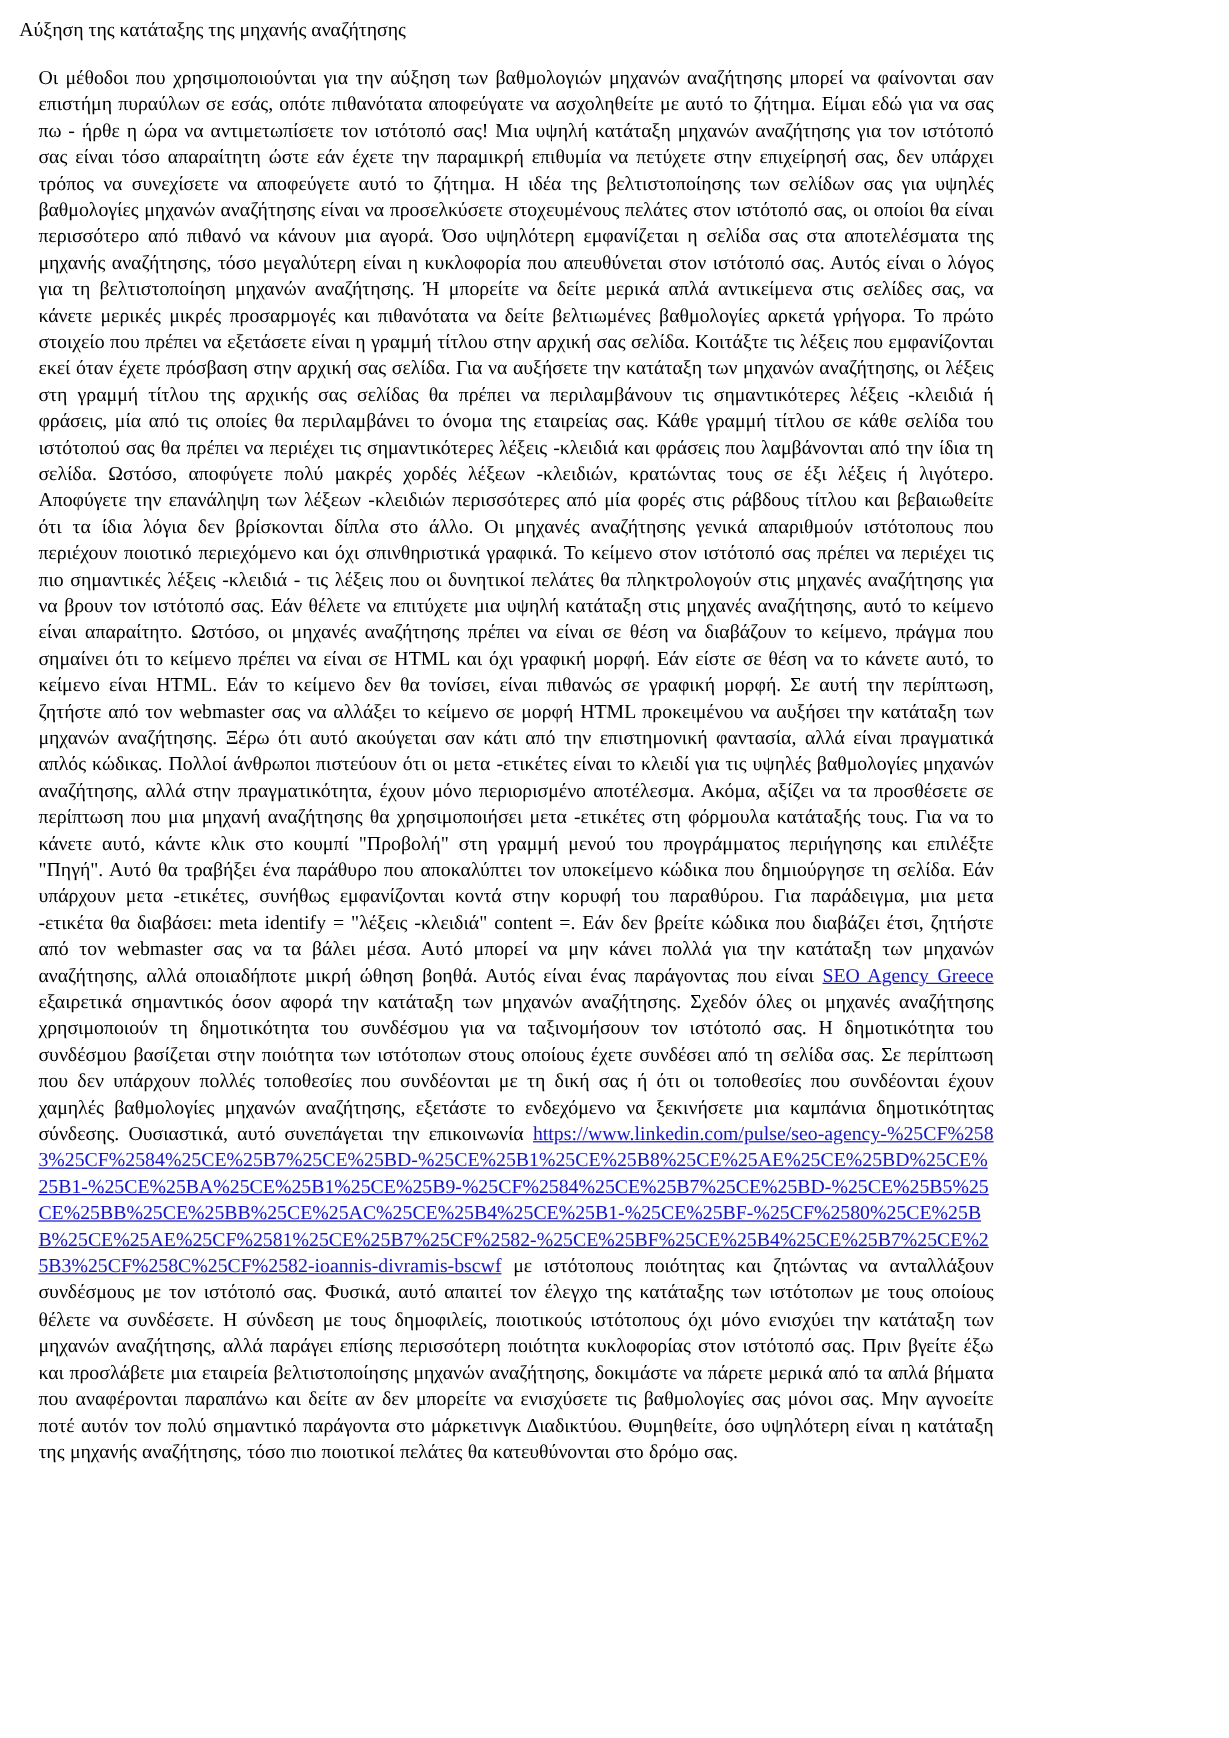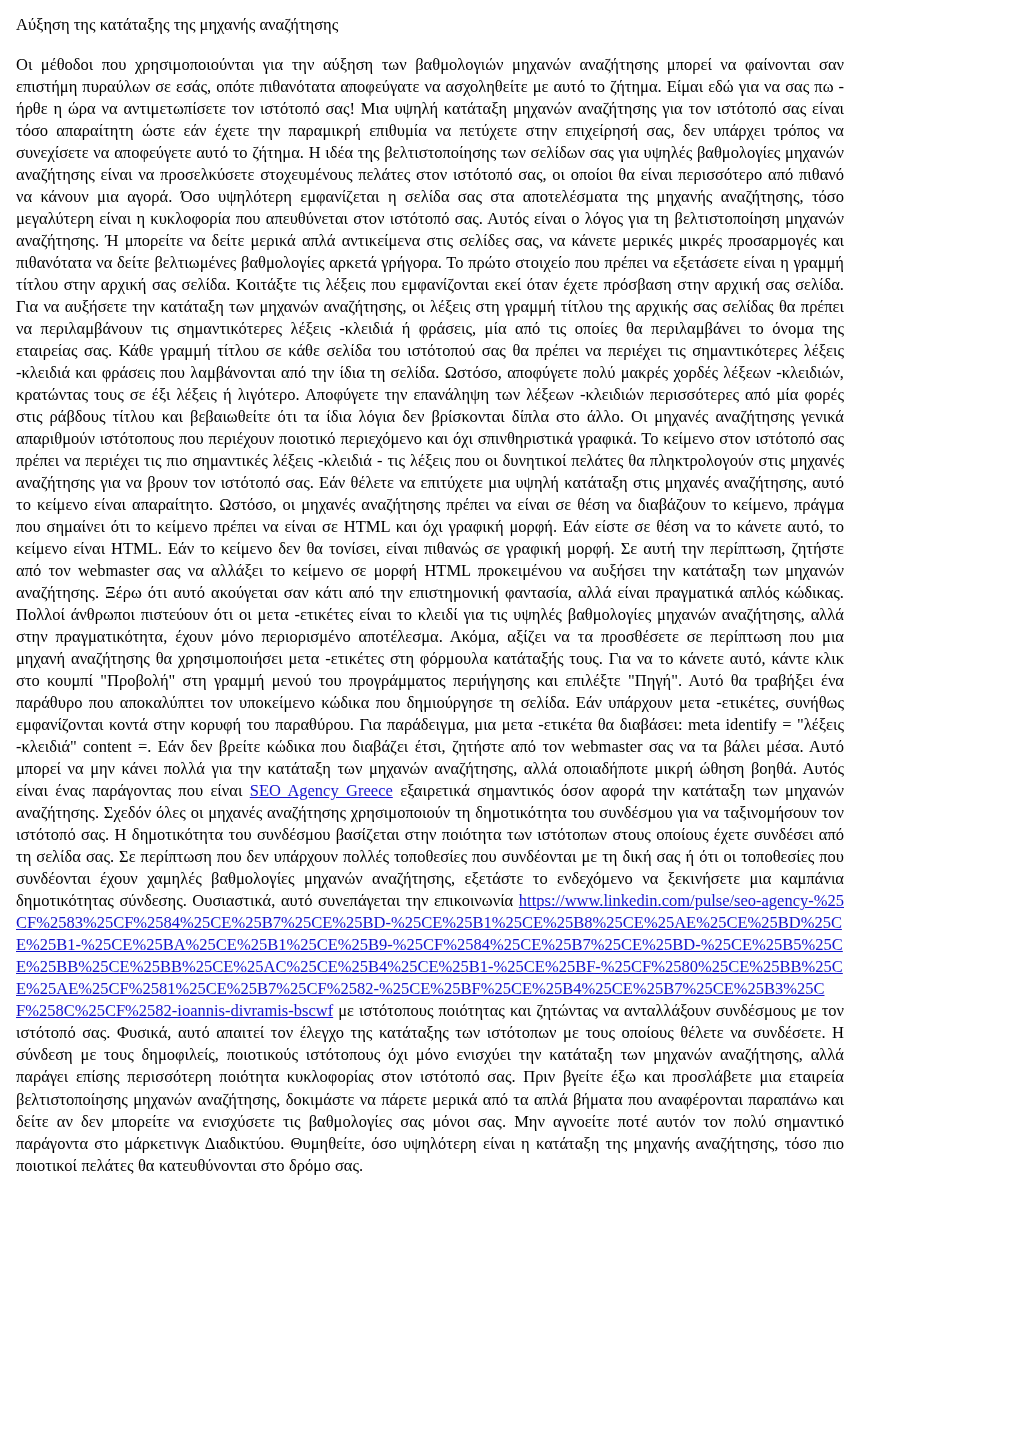--- a/index.html
+++ b/index.html
@@ -26,21 +26,21 @@
     font-weight: normal;
   }
   .doc-body {
     font-size: 16.5px;
     line-height: 1.335;
     text-align: justify;
     text-justify: inter-word;
     word-spacing: 0.02em;
   }
   .doc-body p {
-    margin: 0;
+    margin: 16px;
   }
   a.doc-link {
     color: #1414cc;
     text-decoration: underline;
     word-break: break-all;
   }
   a.doc-link.inline-word {
     word-break: normal;
   }
 </style>

